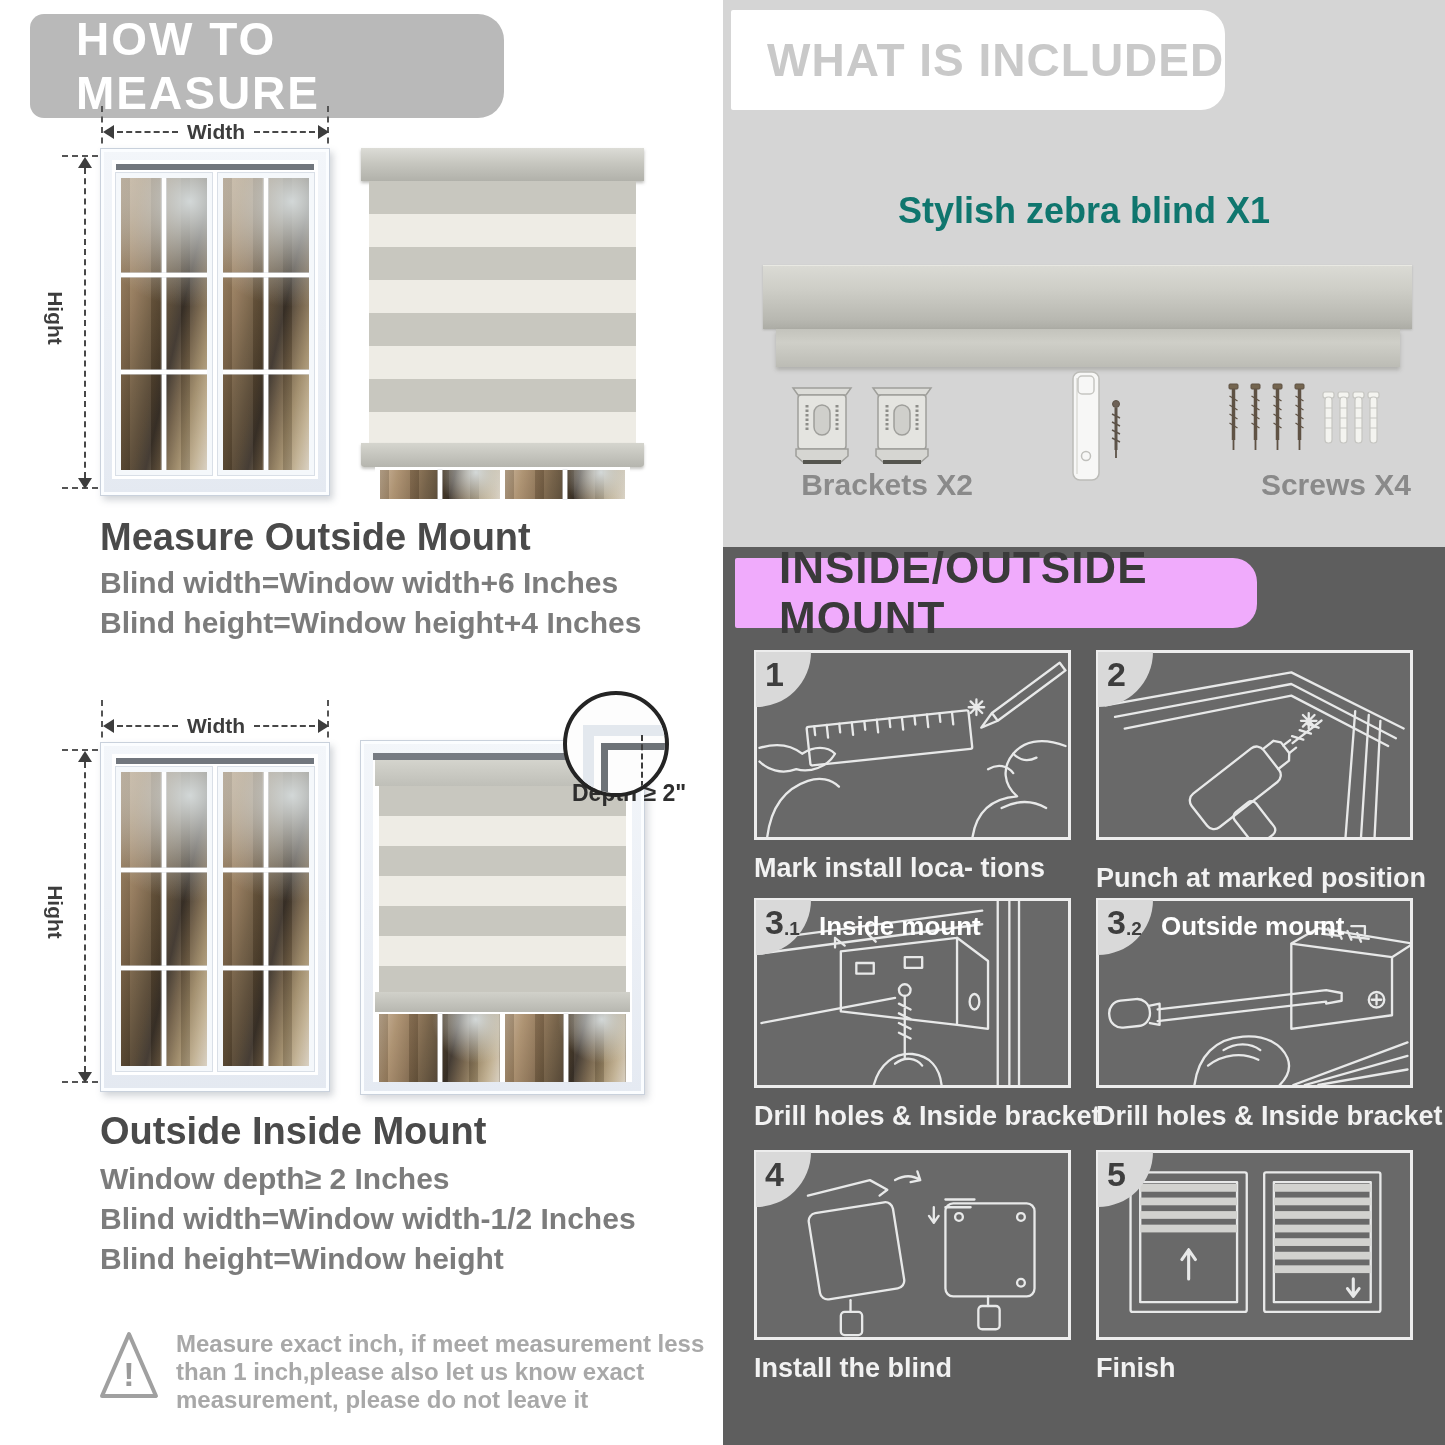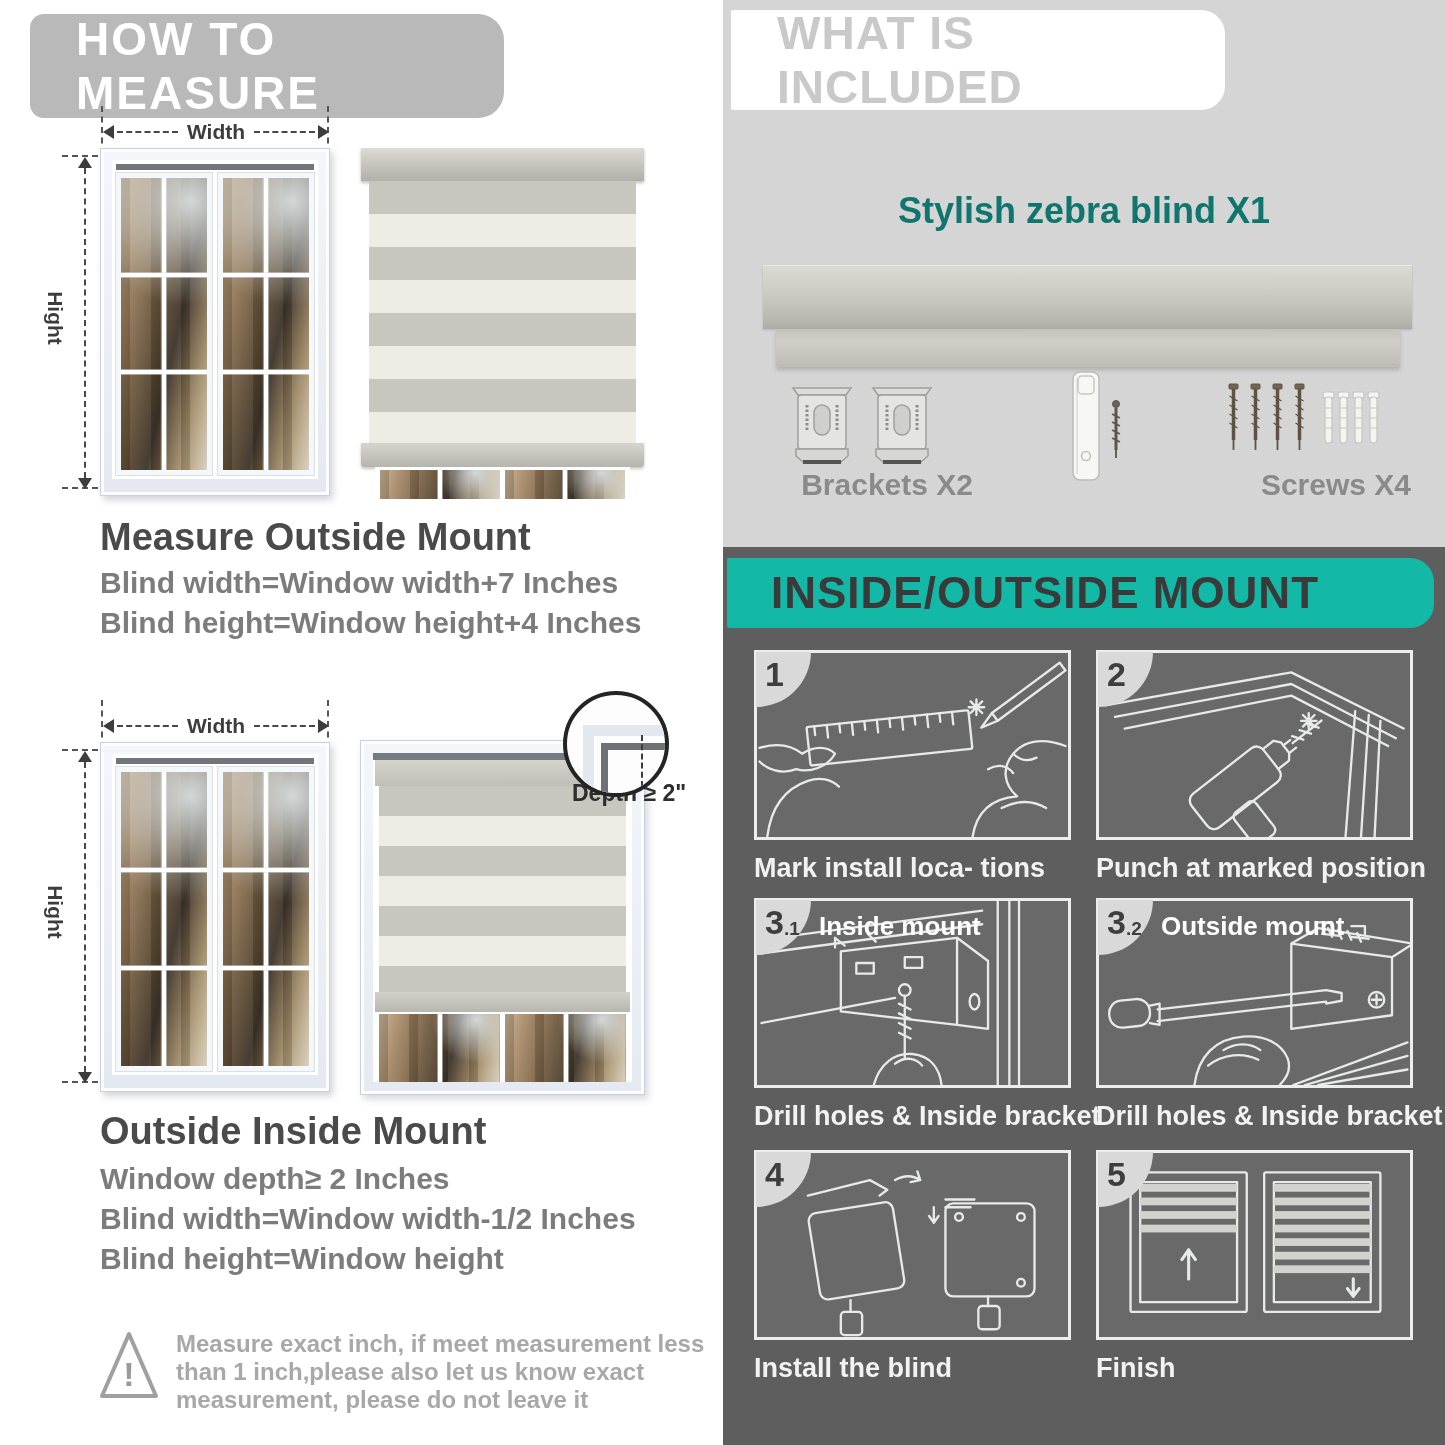--- a/index.html
+++ b/index.html
@@ -78,36 +78,36 @@
     border-top:7px solid #6d7277;border-left:7px solid #6d7277;}
   .mag .dashline{position:absolute;right:22px;top:40px;bottom:6px;width:0;border-left:2px dashed #3c3c3c;}
   .depth-label{left:572px;top:780px;font-size:23px;font-weight:700;color:#2e2e2e;}
 
   
   .warn-text{left:176px;font-size:24px;font-weight:700;color:var(--muted-text,#a8a8a8);line-height:27px;}
 
   
   .panel-top{left:723px;top:0;width:722px;height:547px;background:var(--light-panel,#d5d5d5);}
   .banner-included{position:absolute;left:8px;top:10px;width:494px;height:100px;background:#ffffff;
-    border-radius:2px 24px 24px 2px;display:flex;align-items:center;padding-left:46px;box-sizing:border-box;}
+    border-radius:2px 24px 24px 2px;display:flex;align-items:center;padding-left:36px;box-sizing:border-box;}
   .banner-included span{font-size:46px;font-weight:700;letter-spacing:1px;color:var(--included-header-text,#c9c9c9);}
   .product-label{position:absolute;left:0;top:190px;width:100%;text-align:center;
     font-size:36px;font-weight:700;color:#0f766e;}
   .hr-top{position:absolute;left:40px;top:265px;width:649px;height:64px;
     background:linear-gradient(180deg,#dbdbd5 0%,#cdcdc6 40%,#b8b8b1 85%,#acaca5 100%);
     box-shadow:inset 0 1px 0 #e9e9e3, 0 1px 2px rgba(100,100,90,.3);}
   .hr-bot{position:absolute;left:53px;top:329px;width:624px;height:38px;
     background:linear-gradient(180deg,#c3c3bc 0%,#cfcfc8 35%,#bcbcb5 100%);
     box-shadow:0 3px 4px rgba(110,110,100,.35);}
   .item-caption{position:absolute;width:220px;top:468px;text-align:right;
     font-size:30px;font-weight:700;color:#8a8a8a;}
 
   
   .panel-bottom{left:723px;top:547px;width:722px;height:898px;background:var(--dark-panel,#5e5e5e);}
-  .banner-mount{position:absolute;left:4px;top:11px;width:707px;height:70px;background:#14b8a6;
+  .banner-mount{position:absolute;left:12px;top:11px;width:522px;height:70px;background:#f0abfc;
     border-radius:2px 24px 24px 2px;display:flex;align-items:center;padding-left:44px;box-sizing:border-box;}
   .banner-mount span{font-size:44px;font-weight:700;letter-spacing:1px;color:#3a3a3a;}
   .step{position:absolute;width:317px;height:190px;border:3px solid #ededed;background:#696969;box-sizing:border-box;}
   .step svg.art{position:absolute;left:0;top:0;width:100%;height:100%;}
   .badge{position:absolute;left:-1px;top:-1px;width:55px;height:55px;background:#d9d9d9;
     border-radius:0 0 100% 0;z-index:2;}
   .badge .n{position:absolute;left:9px;top:3px;font-size:34px;font-weight:700;color:#3e3e3e;}
   .badge .ns{position:absolute;left:28px;top:18px;font-size:19px;font-weight:700;color:#3e3e3e;}
   .plabel{position:absolute;left:62px;top:10px;font-size:26px;font-weight:700;color:#ffffff;z-index:2;}
   .scaption{position:absolute;font-size:27px;font-weight:700;color:#f2f2f2;white-space:nowrap;}
@@ -165,21 +165,21 @@
     <div class="pane refl">
         <i class="mv"></i>
       </div>
     <div class="pane refl">
         <i class="mv"></i>
       </div>
   </div>
 </div>
 
 <div class="abs sec-title" style="top:516px">Measure Outside Mount</div>
-<div class="abs sec-line" style="top:566px">Blind width=Window width+7 Inches</div>
+<div class="abs sec-line" style="top:566px">Blind width=Window width+6 Inches</div>
 <div class="abs sec-line" style="top:606px">Blind height=Window height+4 Inches</div>
 
 <i class="vtick" style="left:101px;top:700px;height:48px"></i>
 <i class="vtick" style="left:327px;top:700px;height:48px"></i>
 <div class="abs hmeasure" style="left:103px;top:715px;width:226px">
   <span class="ah al"></span>
     <span class="dl"></span>
   <span class="mlabel">Width</span>
   <span class="dl"></span>
     <span class="ah ar"></span>
@@ -382,21 +382,21 @@
       <path d="M206 70 h16 M214 62 v16 M208 64 l12 12 M208 76 l12 -12"></path>
       <g transform="rotate(-38 150 130)">
         <rect x="88" y="108" width="94" height="44" rx="9"></rect>
         <rect x="114" y="150" width="28" height="42" rx="6"></rect>
         <path d="M182 116 h14 l5 6 v14 l-5 6 h-14"></path>
         <path d="M201 126 h9 M201 136 h9"></path>
         <path d="M210 130 h38 M214 124 l7 10 M224 124 l7 10 M234 124 l7 10"></path>
       </g>
     </svg>
   </div>
-  <div class="scaption" style="left:373px;top:306px">Punch at  marked position</div>
+  <div class="scaption" style="left:373px;top:316px">Punch at  marked position</div>
 
   <div class="step" style="left:31px;top:351px">
     <div class="badge">
         <span class="n">3</span>
         <span class="ns">.1</span>
       </div>
     <span class="plabel">Inside mount</span>
     <svg class="art lineart" viewBox="0 0 316 190">
       <path d="M2 40 L230 10 M2 54 L230 24"></path>
       <path d="M246 0 V190 M258 0 V190 M268 0 V190"></path>

